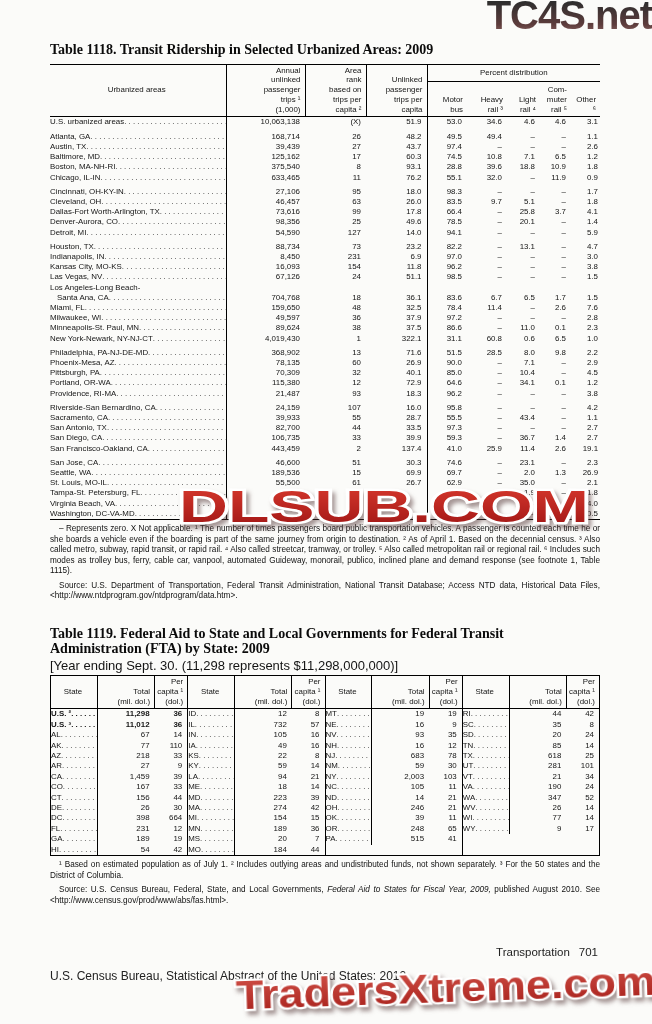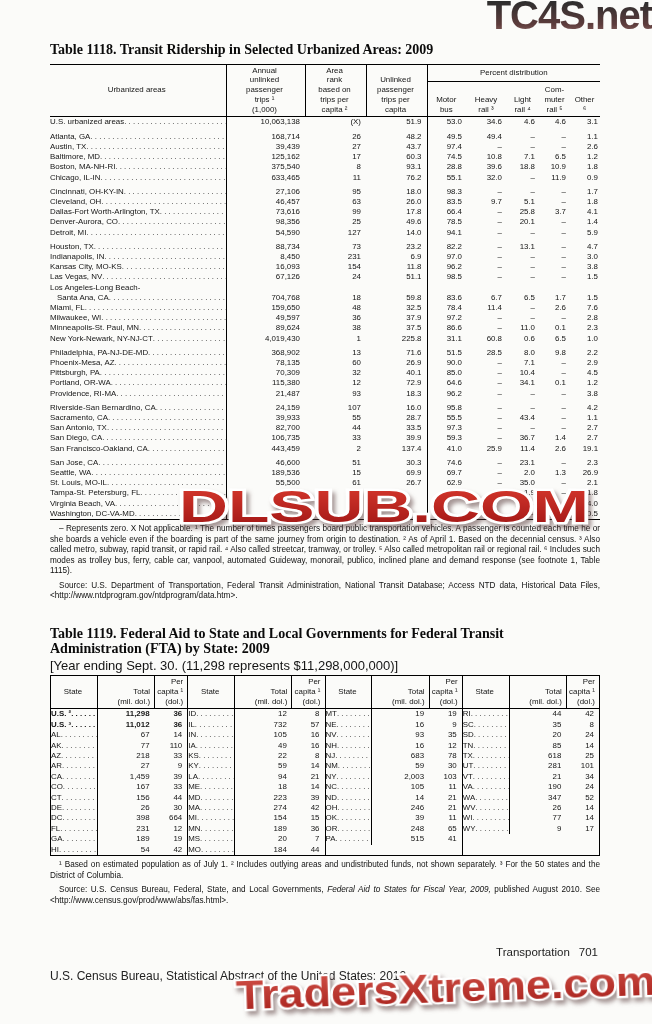--- a/index.html
+++ b/index.html
@@ -7,21 +7,21 @@
         font-family:"Liberation Sans",sans-serif;color:#141414;}
   #content{position:absolute;left:50px;top:0;width:550px;}
 
   .ttl{font-family:"Liberation Serif",serif;font-weight:bold;font-size:14px;line-height:15.5px;margin:0;color:#0b0b0b;}
   #t1118-title{margin-top:42px;}
   #t1119-title{margin-top:24px;}
 
   table{border-collapse:collapse;table-layout:fixed;}
   .t1118{width:550px;border-top:1.5px solid #000;border-bottom:1px solid #000;margin-top:6px;}
   .t1118 thead th{font-weight:normal;font-size:7.9px;line-height:9.8px;white-space:pre-line;
-      padding:1px 4px 2px 2px;border-bottom:1px solid #000;vertical-align:bottom;}
+      padding:1px 4px 2px 2px;border-bottom:1px solid #000;vertical-align:bottom;text-align:right;}
   .t1118 thead th.h-stub{text-align:center;vertical-align:middle;}
   .t1118 thead th.h-pd{text-align:center;vertical-align:middle;height:14px;padding:1px 12px;}
   .vr{border-left:1px solid #000;}
   .t1118 td, .t1119 td{font-size:7.9px;line-height:10.2px;padding:0;vertical-align:bottom;}
   .t1118 td.num, .t1119 td.num{text-align:right;padding-right:5px;}
   .t1118 td.last{padding-right:2px;}
   tr.gap td{padding-top:4px;}
   td.b{font-weight:bold;margin-top:40px;}
   .sw{display:flex;overflow:hidden;}
   .lbl{white-space:pre;}
@@ -364,21 +364,21 @@
           </tr>
           <tr>
             <td class="stub">
               <div class="sw">
                 <span class="lbl ind">Santa Ana, CA</span>
                 <span class="dots"></span>
               </div>
             </td>
             <td class="num vr">704,768</td>
             <td class="num">18</td>
-            <td class="num">59.8</td>
+            <td class="num">36.1</td>
             <td class="num vr">83.6</td>
             <td class="num">6.7</td>
             <td class="num">6.5</td>
             <td class="num">1.7</td>
             <td class="num last">1.5</td>
           </tr>
           <tr>
             <td class="stub">
               <div class="sw">
                 <span class="lbl">Miami, FL</span>
@@ -428,21 +428,21 @@
           </tr>
           <tr>
             <td class="stub">
               <div class="sw">
                 <span class="lbl">New York-Newark, NY-NJ-CT</span>
                 <span class="dots"></span>
               </div>
             </td>
             <td class="num vr">4,019,430</td>
             <td class="num">1</td>
-            <td class="num">225.8</td>
+            <td class="num">322.1</td>
             <td class="num vr">31.1</td>
             <td class="num">60.8</td>
             <td class="num">0.6</td>
             <td class="num">6.5</td>
             <td class="num last">1.0</td>
           </tr>
           <tr class="gap">
             <td class="stub">
               <div class="sw">
                 <span class="lbl">Philadelphia, PA-NJ-DE-MD</span>

